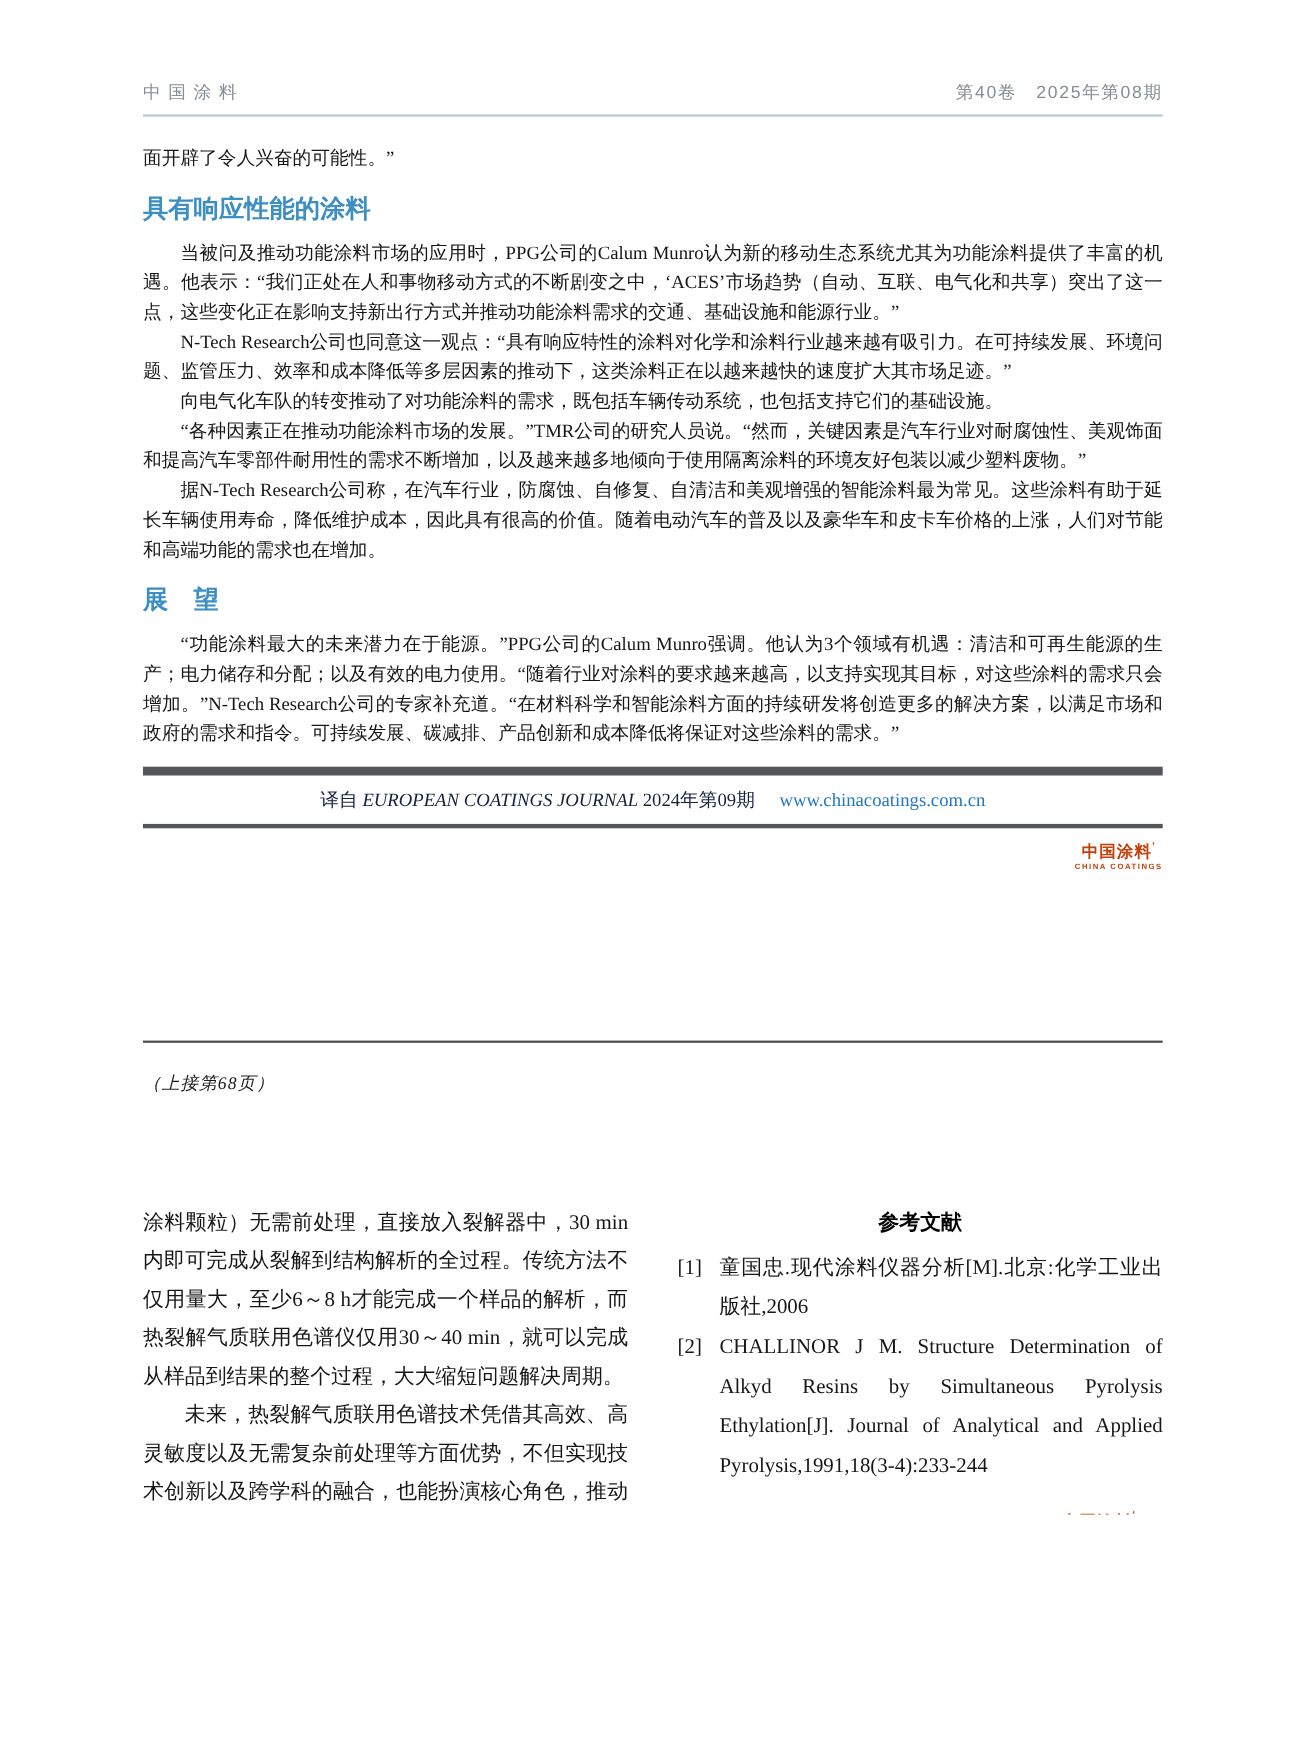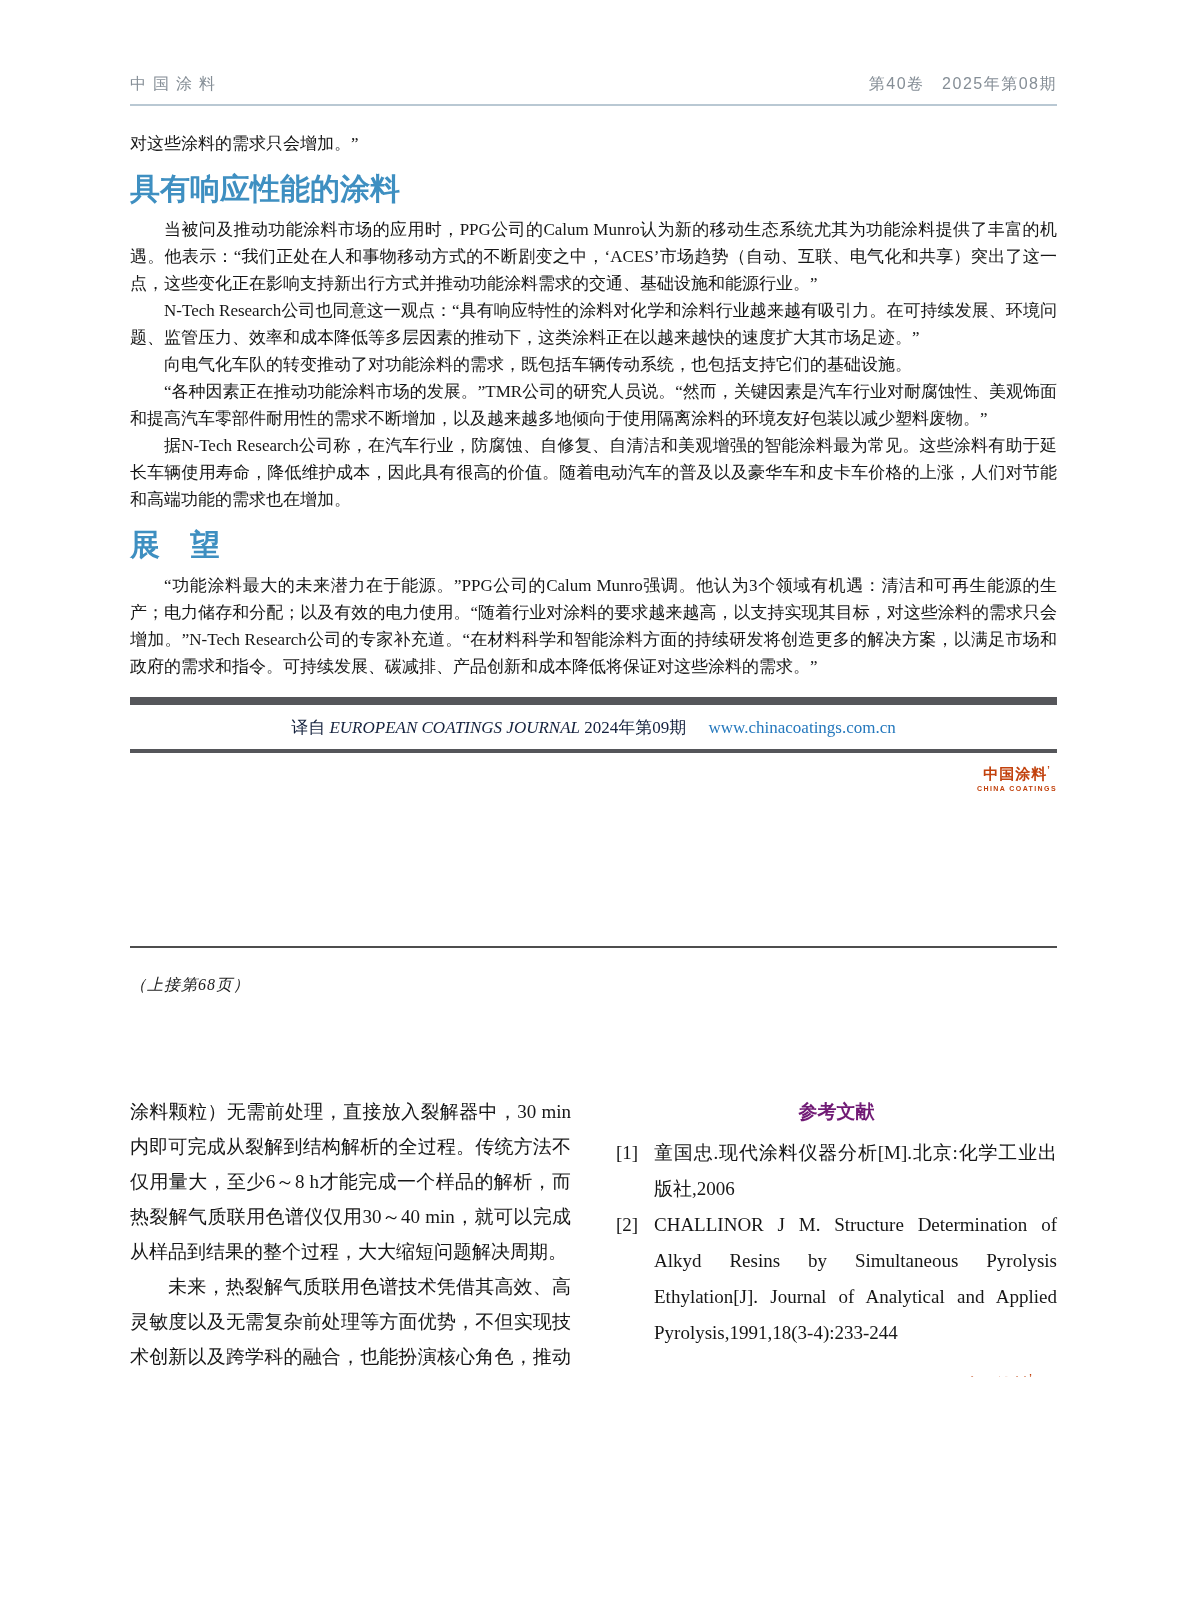--- a/index.html
+++ b/index.html
@@ -36,21 +36,21 @@
     font-size: 17px;
     line-height: 27px;
     text-align: justify;
   }
   .article p { margin: 0; }
   .article p.indent { text-indent: 2em; }
   .section-heading {
     font-family: "Liberation Sans", "DejaVu Sans", sans-serif;
     font-weight: bold;
     color: #3e8fc1;
-    font-size: 30px;
+    font-size: 23px;
     line-height: 30px;
     margin: 17px 0 12px 0;
     text-align: left;
   }
 
   
   .attribution { margin-top: 17px; }
   .attribution .rule-thick { height: 8px; background: #55565a; }
   .attribution .rule-thin  { height: 4px; background: #55565a; }
   .attribution .attr-line {
@@ -100,21 +100,21 @@
   .col { width: 443px; font-size: 19px; line-height: 35px; text-align: justify; }
   .col p { margin: 0; }
   .col p.indent { text-indent: 2em; }
 
   .ref-heading {
     font-family: "Liberation Sans", "DejaVu Sans", sans-serif;
     font-weight: bold;
     font-size: 19px;
     text-align: center;
     margin: 0 0 6px 0;
-    color: #701a75;
+    color: #000000;
   }
   .ref-item { display: flex; line-height: 36px; }
   .ref-marker { flex: 0 0 38px; }
   .ref-text { flex: 1; text-align: justify; }
   .logo-row-2 { text-align: right; margin-top: 22px; padding-right: 18px; }
 
   
   .page-footer {
     position: absolute;
     left: 130px; top: 1487px;
@@ -151,21 +151,21 @@
 <body>
 
 <div class="page">
 
   <div class="running-header">
     <span class="journal">中国涂料</span>
     <span class="issue">第40卷　2025年第08期</span>
   </div>
 
   <div class="article">
-    <p>对这些涂料的需求只会增加。”</p>
+    <p>面开辟了令人兴奋的可能性。”</p>
 
     <h2 class="section-heading">具有响应性能的涂料</h2>
     <p class="indent">当被问及推动功能涂料市场的应用时，PPG公司的Calum Munro认为新的移动生态系统尤其为功能涂料提供了丰富的机遇。他表示：“我们正处在人和事物移动方式的不断剧变之中，‘ACES’市场趋势（自动、互联、电气化和共享）突出了这一点，这些变化正在影响支持新出行方式并推动功能涂料需求的交通、基础设施和能源行业。”</p>
     <p class="indent">N-Tech Research公司也同意这一观点：“具有响应特性的涂料对化学和涂料行业越来越有吸引力。在可持续发展、环境问题、监管压力、效率和成本降低等多层因素的推动下，这类涂料正在以越来越快的速度扩大其市场足迹。”</p>
     <p class="indent">向电气化车队的转变推动了对功能涂料的需求，既包括车辆传动系统，也包括支持它们的基础设施。</p>
     <p class="indent">“各种因素正在推动功能涂料市场的发展。”TMR公司的研究人员说。“然而，关键因素是汽车行业对耐腐蚀性、美观饰面和提高汽车零部件耐用性的需求不断增加，以及越来越多地倾向于使用隔离涂料的环境友好包装以减少塑料废物。”</p>
     <p class="indent">据N-Tech Research公司称，在汽车行业，防腐蚀、自修复、自清洁和美观增强的智能涂料最为常见。这些涂料有助于延长车辆使用寿命，降低维护成本，因此具有很高的价值。随着电动汽车的普及以及豪华车和皮卡车价格的上涨，人们对节能和高端功能的需求也在增加。</p>
 
     <h2 class="section-heading">展　望</h2>
     <p class="indent">“功能涂料最大的未来潜力在于能源。”PPG公司的Calum Munro强调。他认为3个领域有机遇：清洁和可再生能源的生产；电力储存和分配；以及有效的电力使用。“随着行业对涂料的要求越来越高，以支持实现其目标，对这些涂料的需求只会增加。”N-Tech Research公司的专家补充道。“在材料科学和智能涂料方面的持续研发将创造更多的解决方案，以满足市场和政府的需求和指令。可持续发展、碳减排、产品创新和成本降低将保证对这些涂料的需求。”</p>

